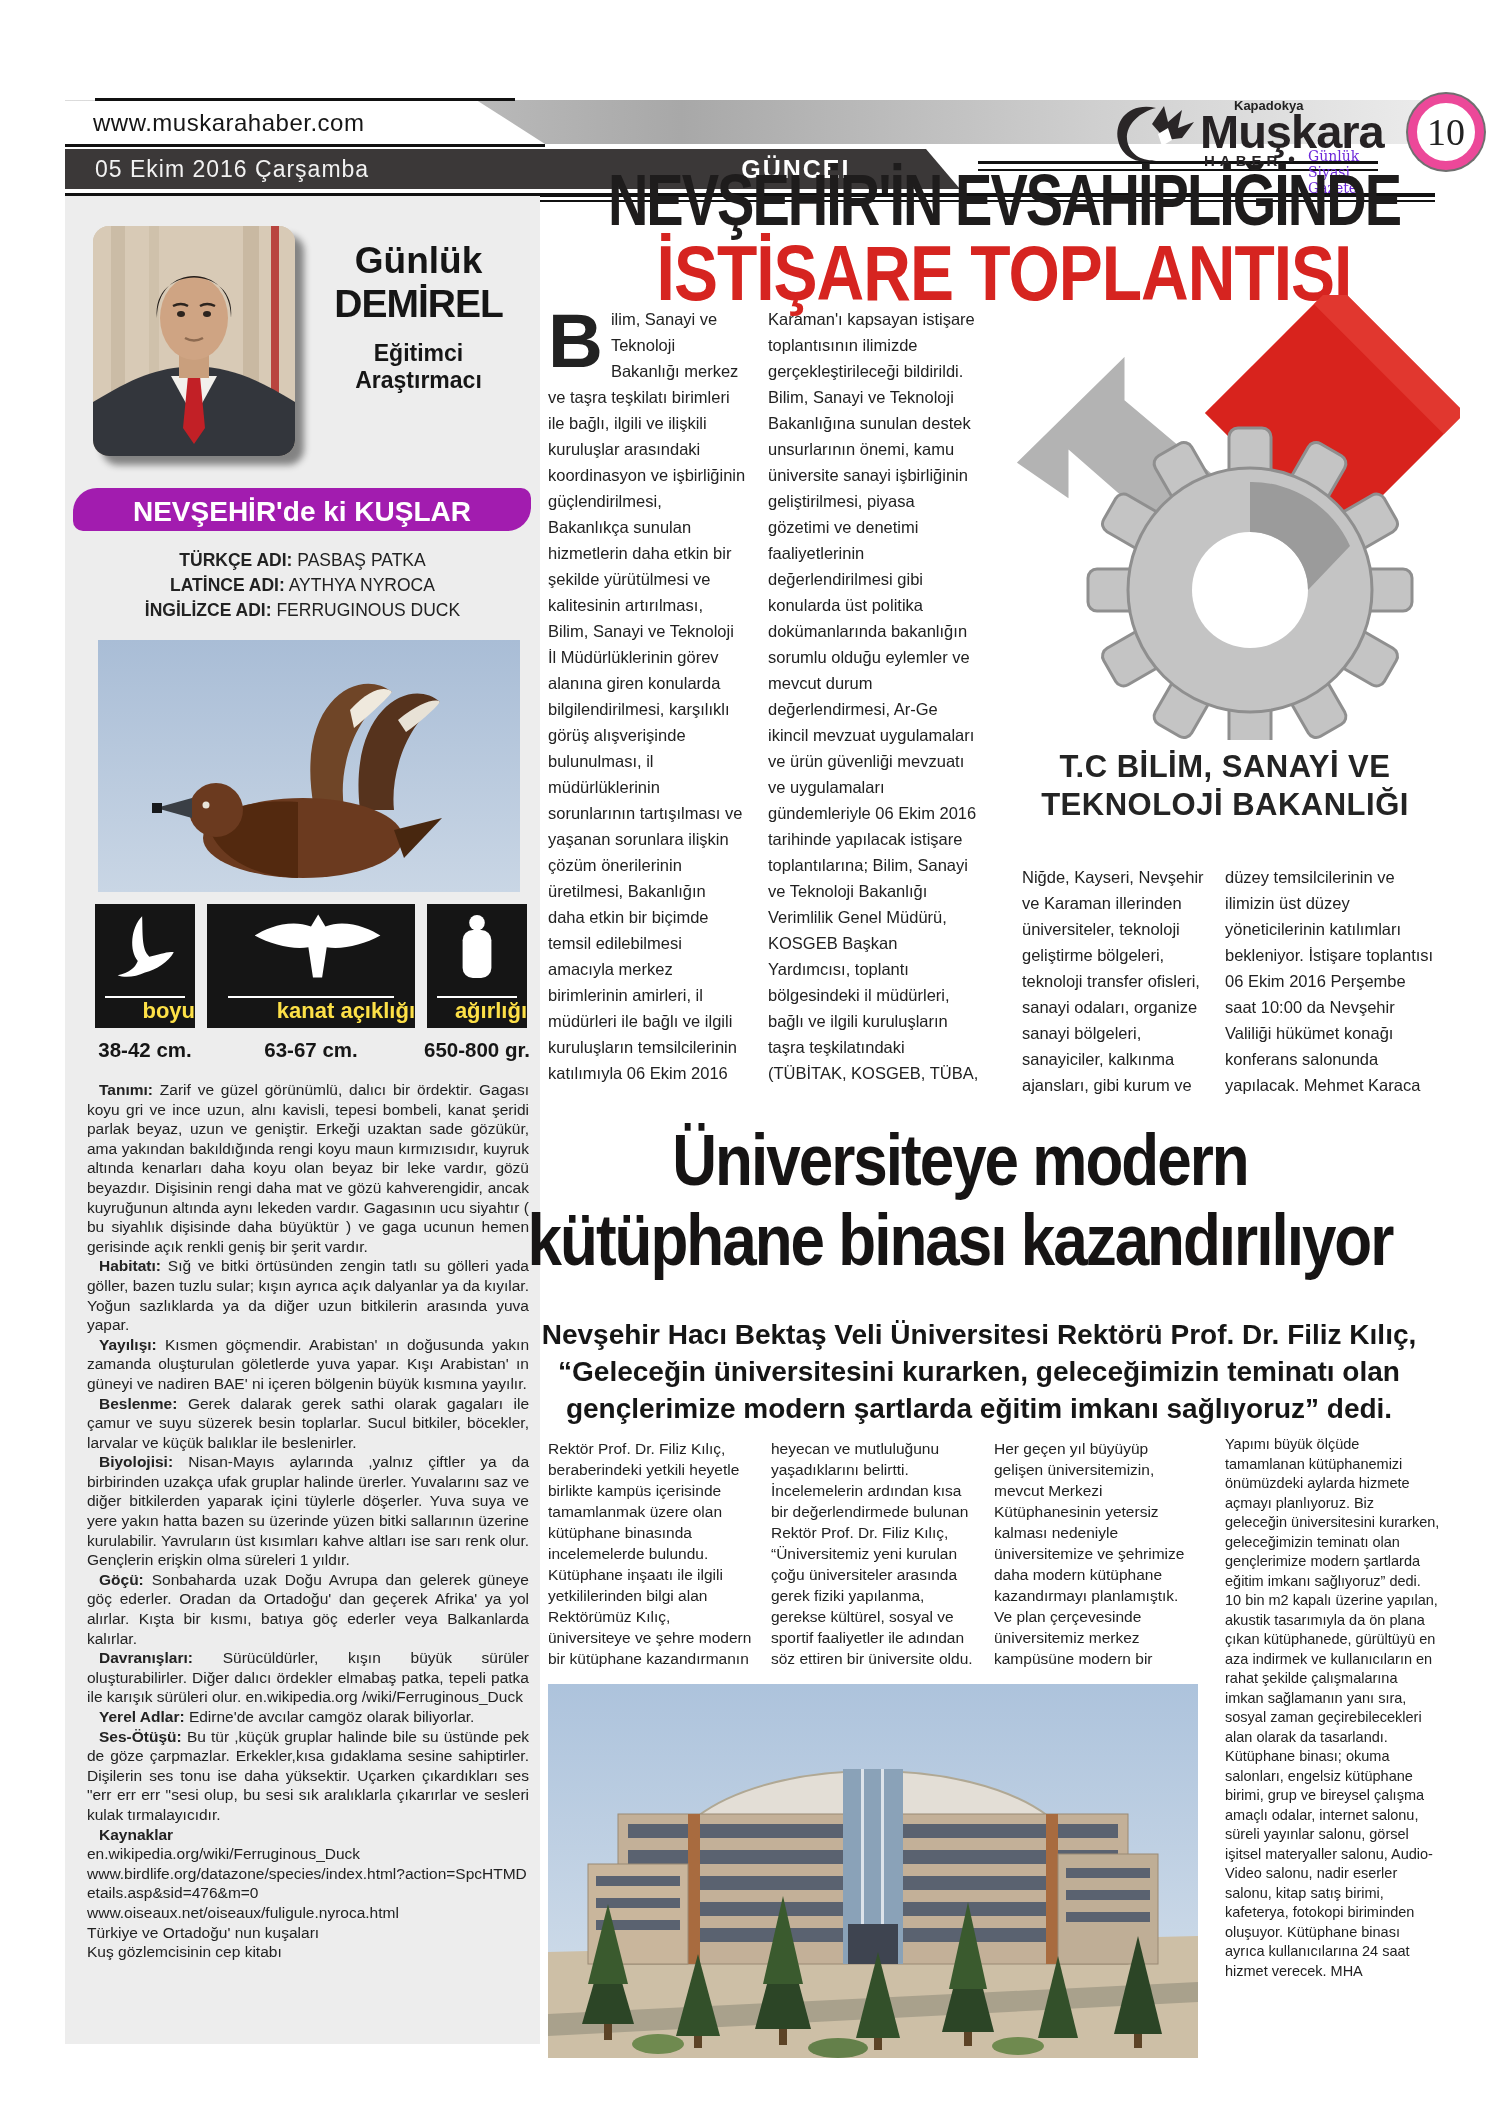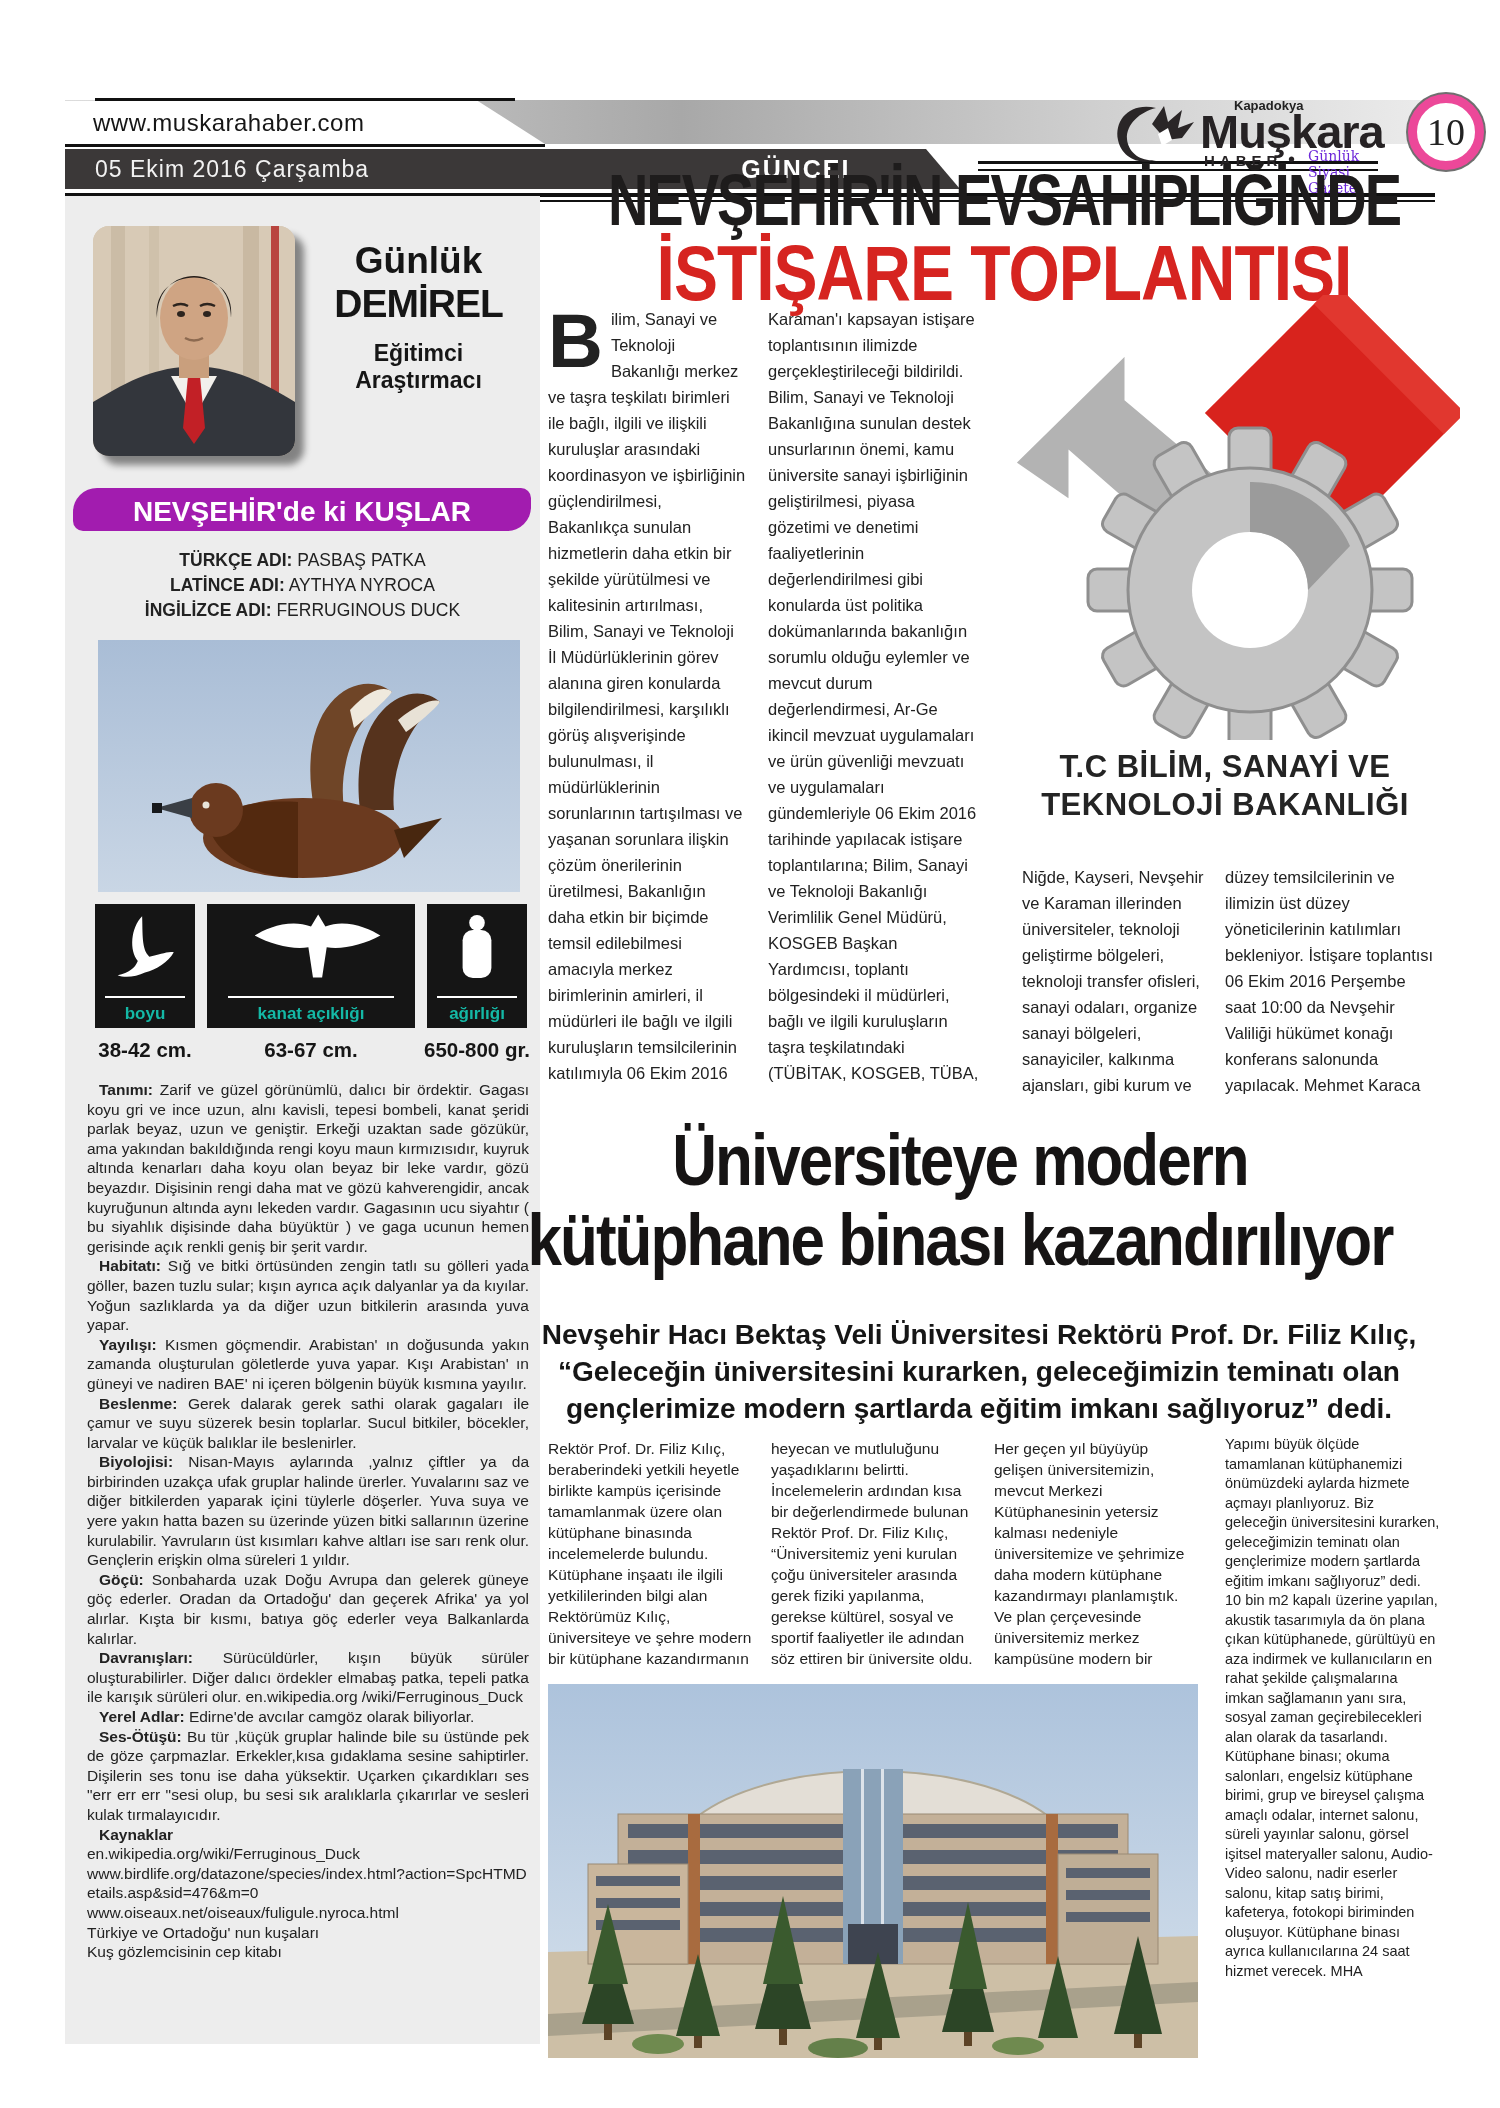--- a/index.html
+++ b/index.html
@@ -47,21 +47,21 @@
   .series-bar{position:absolute;left:8px;top:292px;width:458px;height:43px;background:#a21caf;
     border-radius:24px 10px 24px 10px;text-align:center;}
   .series-bar span{line-height:48px;font-size:28px;font-weight:900;color:#ffffff;letter-spacing:0;}
   .names{position:absolute;left:0;top:352px;width:475px;text-align:center;font-size:17.5px;line-height:25px;color:#222;}
   .names b{font-weight:700;}
   .birdphoto{position:absolute;left:33px;top:444px;width:422px;height:252px;overflow:hidden;}
   .iconrow{position:absolute;left:0;top:708px;width:475px;height:124px;}
   .ibox{position:absolute;top:0;height:124px;background:#151515;color:#fff;}
   .ibox .sil{position:absolute;left:0;top:6px;width:100%;height:76px;display:flex;align-items:center;justify-content:center;}
   .ibox .rule{position:absolute;left:10%;bottom:30px;width:80%;height:2px;background:#fff;}
-  .ibox .lbl{position:absolute;left:0;bottom:4px;width:100%;text-align:center;font-size:17px;font-weight:700;color:#14b8a6;}
+  .ibox .lbl{position:absolute;left:0;bottom:4px;width:100%;text-align:right;font-size:22px;font-weight:700;color:#fde047;}
   .metrics{position:absolute;left:0;top:842px;width:475px;font-size:20.5px;font-weight:700;color:#161616;}
   .metrics span{position:absolute;text-align:center;}
   .birdtext{position:absolute;left:22px;top:884px;width:442px;font-size:15.5px;line-height:19.6px;
     text-align:justify;color:#222;}
   .birdtext p{margin:0;}
   .birdtext b{font-weight:700;margin-left:12px;}
   .src-line{word-break:break-all;text-align:left;}
 
   
   .h1a{position:absolute;left:548px;top:158px;width:912px;text-align:center;font-size:56px;

